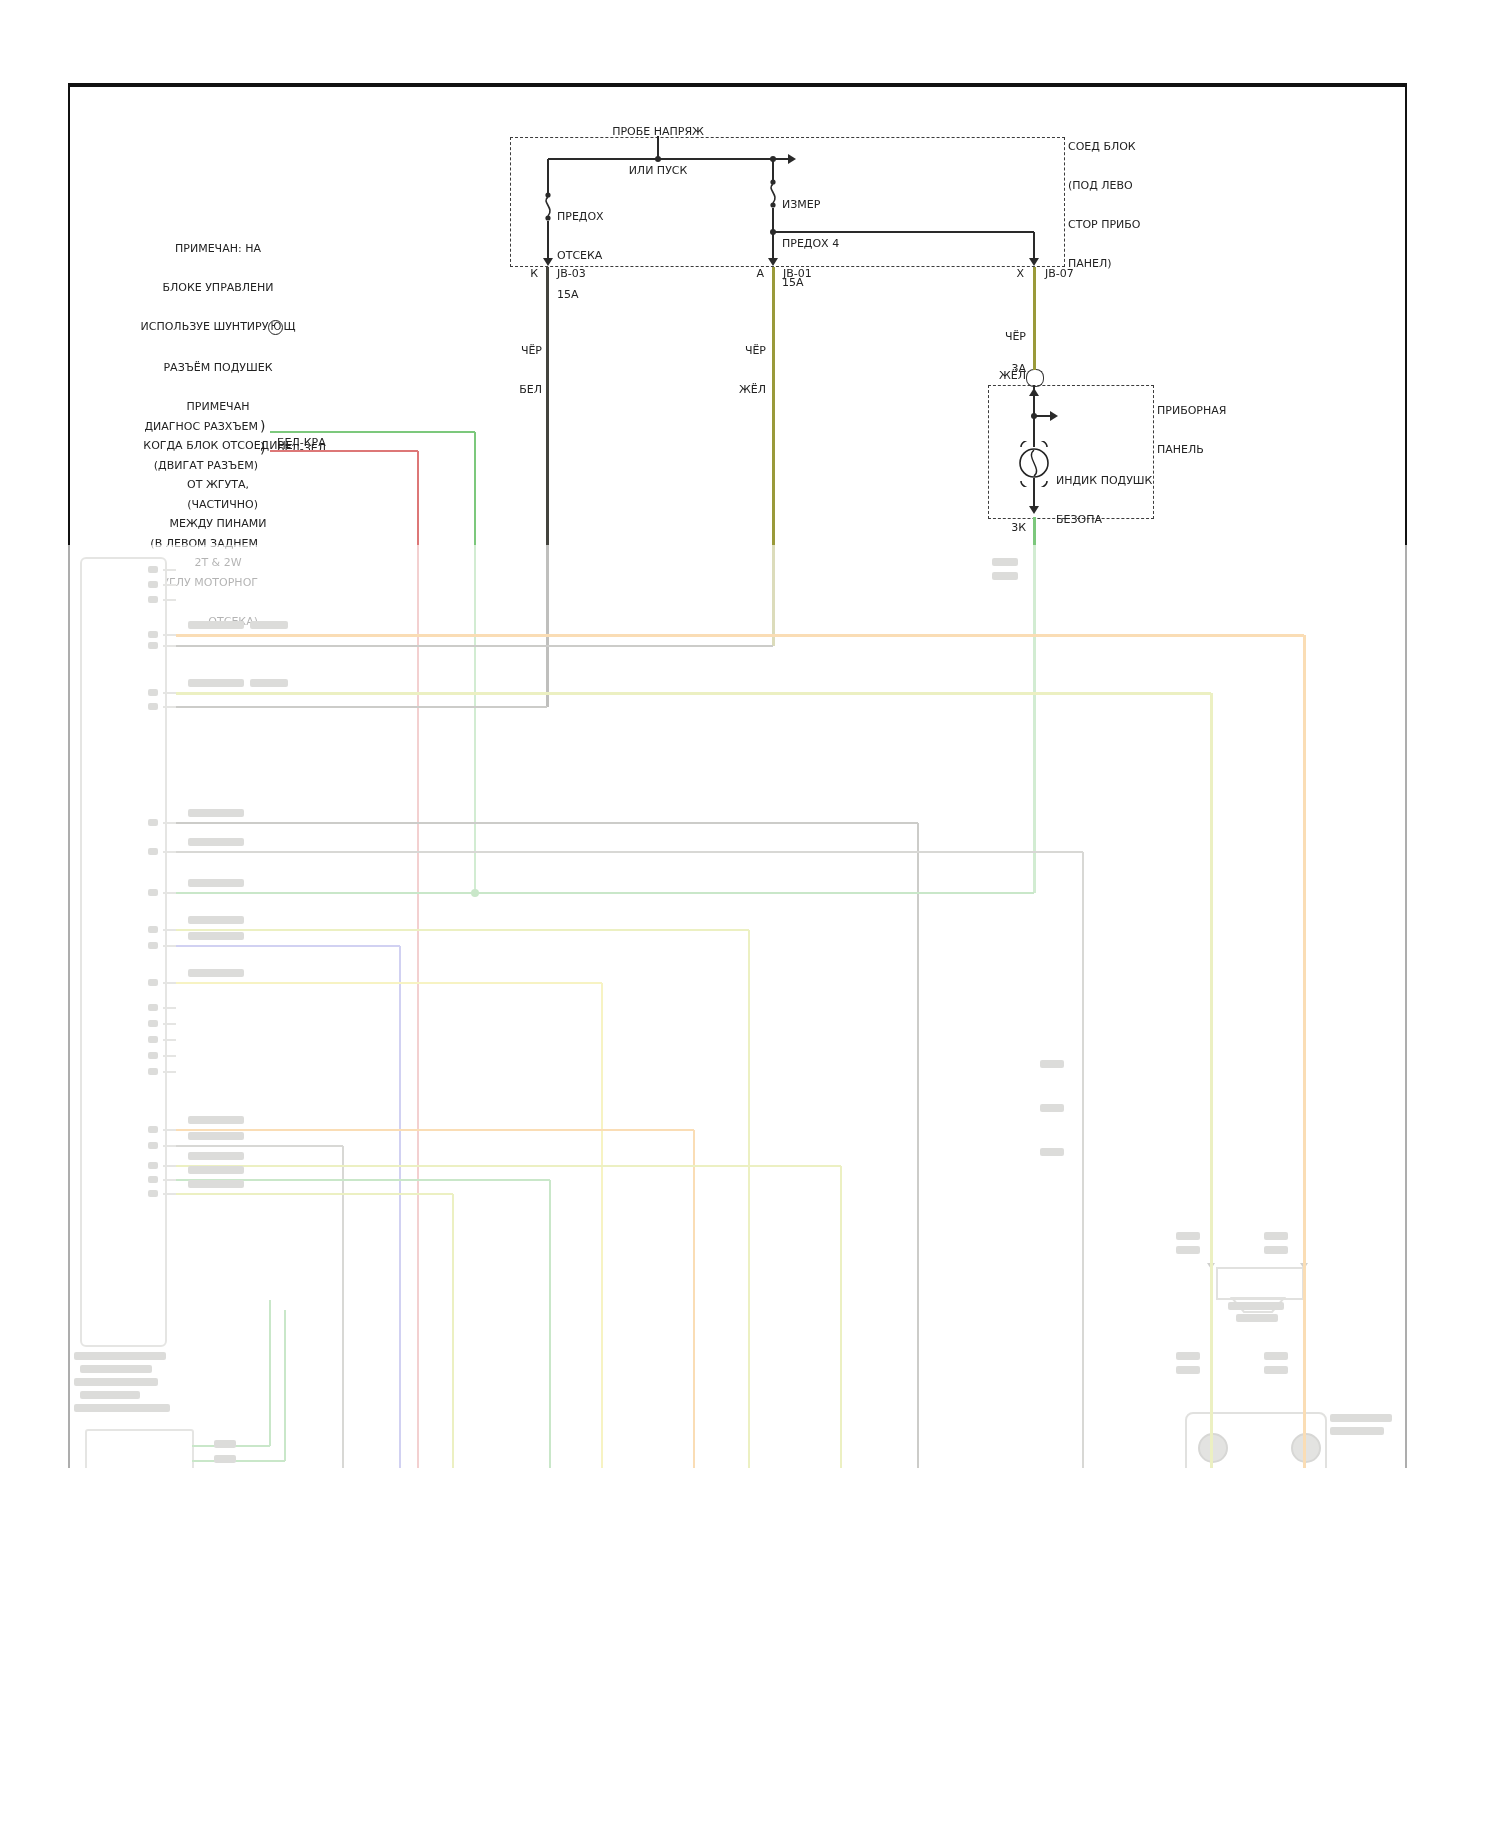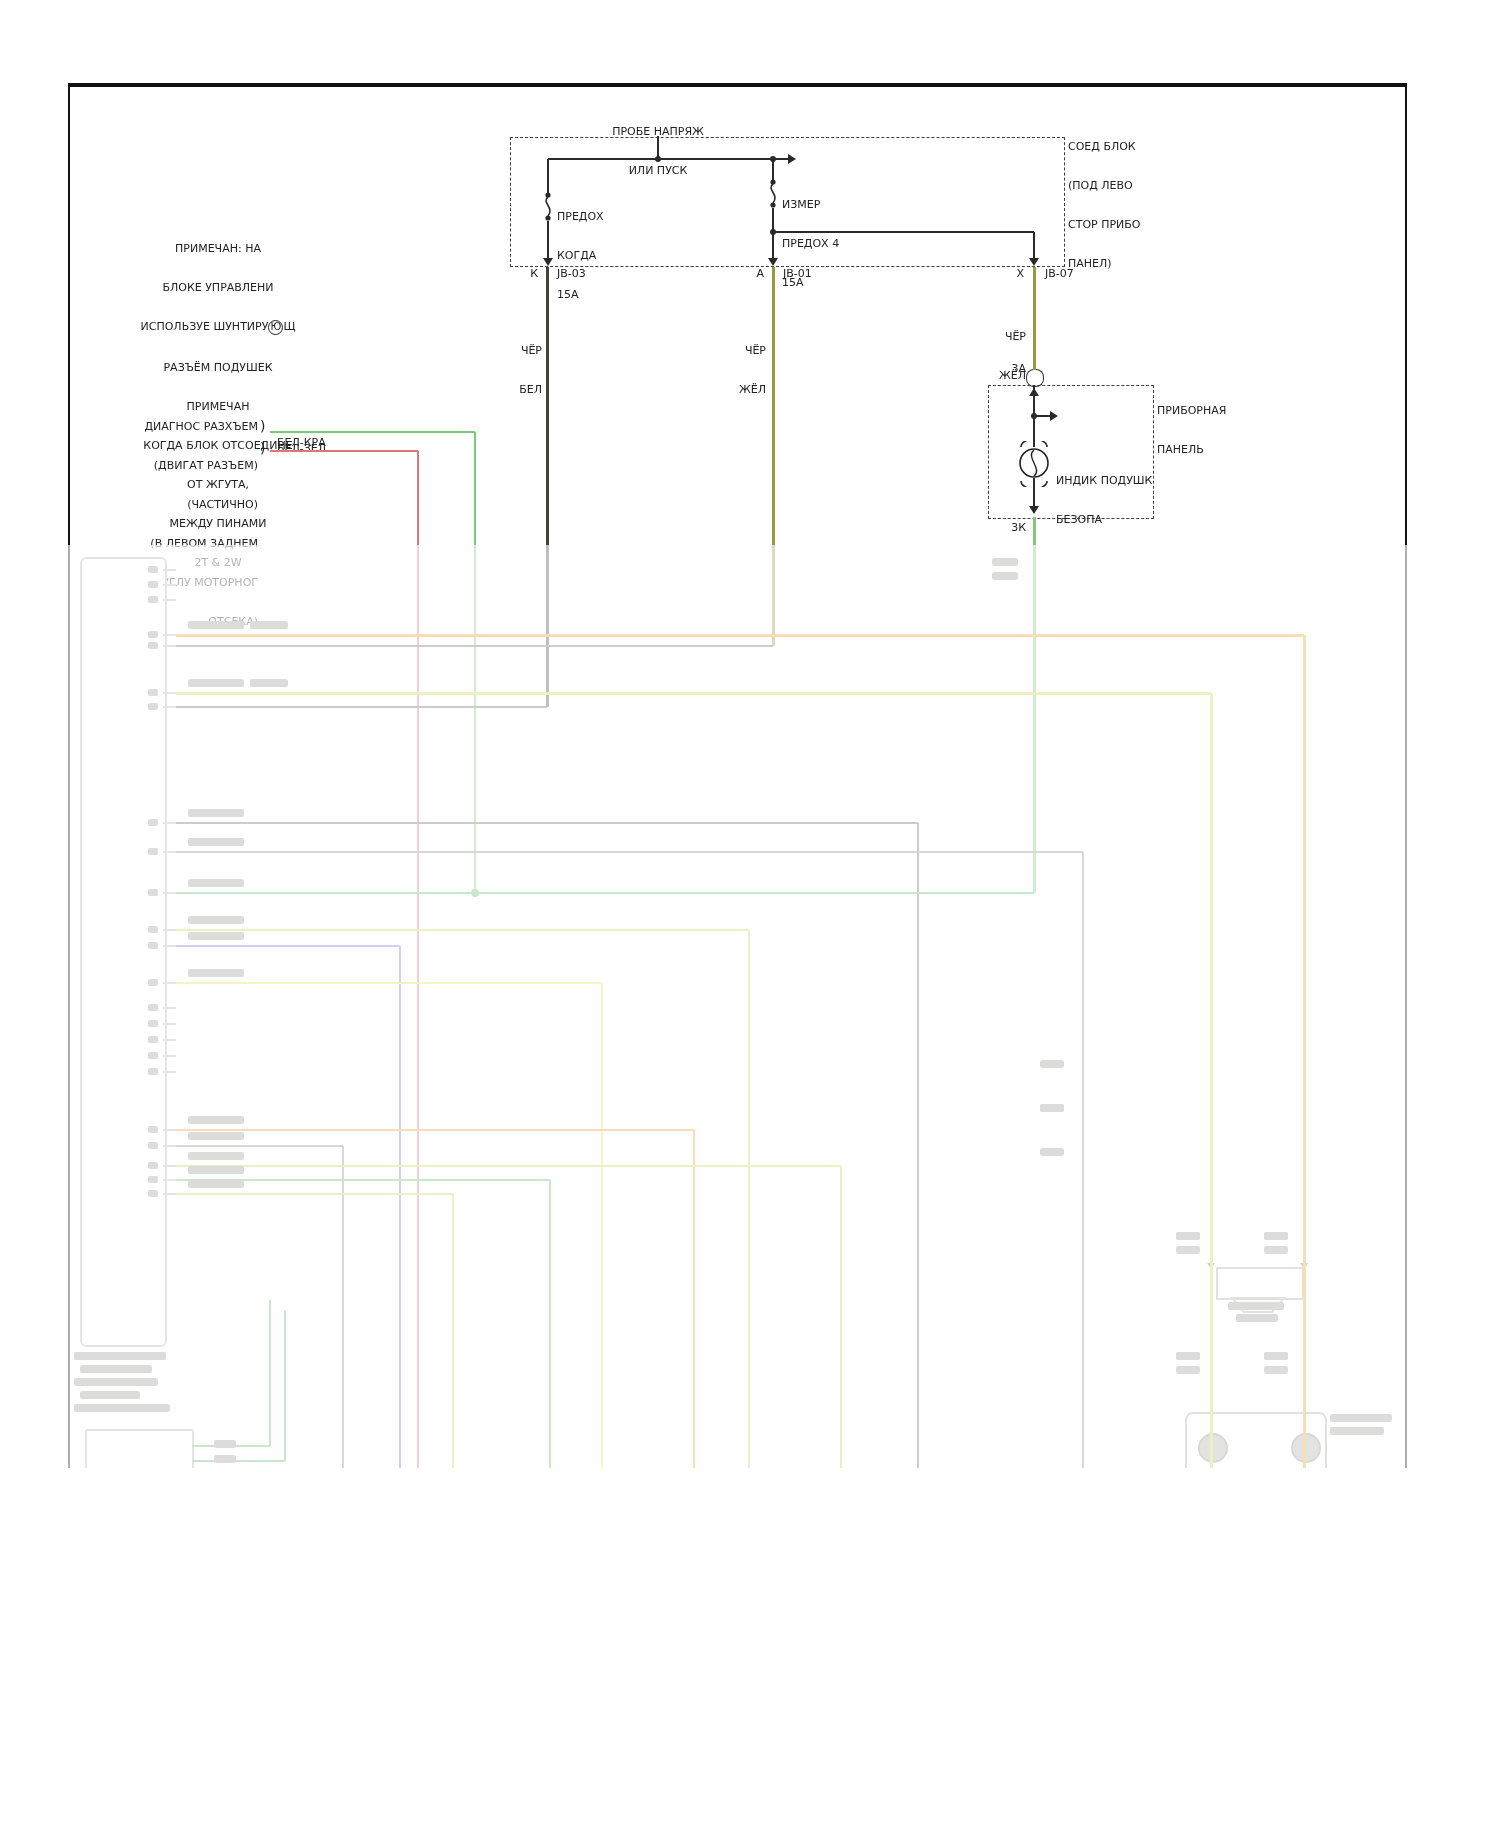--- a/index.html
+++ b/index.html
@@ -50,21 +50,21 @@
     <path d="M8 7 C 1 12, 15 18, 8 26" stroke="#2a2a2a" stroke-width="1.6" fill="none"></path>
   </svg>
   <svg class="abs" style="left:765px;top:177px;" width="16" height="32" viewBox="0 0 16 32">
     <circle cx="8" cy="5" r="2.6" fill="#2a2a2a"></circle>
     <circle cx="8" cy="28" r="2.6" fill="#2a2a2a"></circle>
     <path d="M8 7 C 1 12, 15 18, 8 26" stroke="#2a2a2a" stroke-width="1.6" fill="none"></path>
   </svg>
 
   <div class="txt" style="left:557px;top:184px;">
     <div>ПРЕДОХ</div>
-    <div>КОГДА</div>
+    <div>ОТСЕКА</div>
     <div>15А</div>
   </div>
   <div class="txt" style="left:782px;top:172px;">
     <div>ИЗМЕР</div>
     <div>ПРЕДОХ 4</div>
     <div>15А</div>
   </div>
 
   <div class="txt r" style="left:512px;top:267px;width:26px;">К</div>
   <div class="txt" style="left:557px;top:267px;">JB-03</div>

